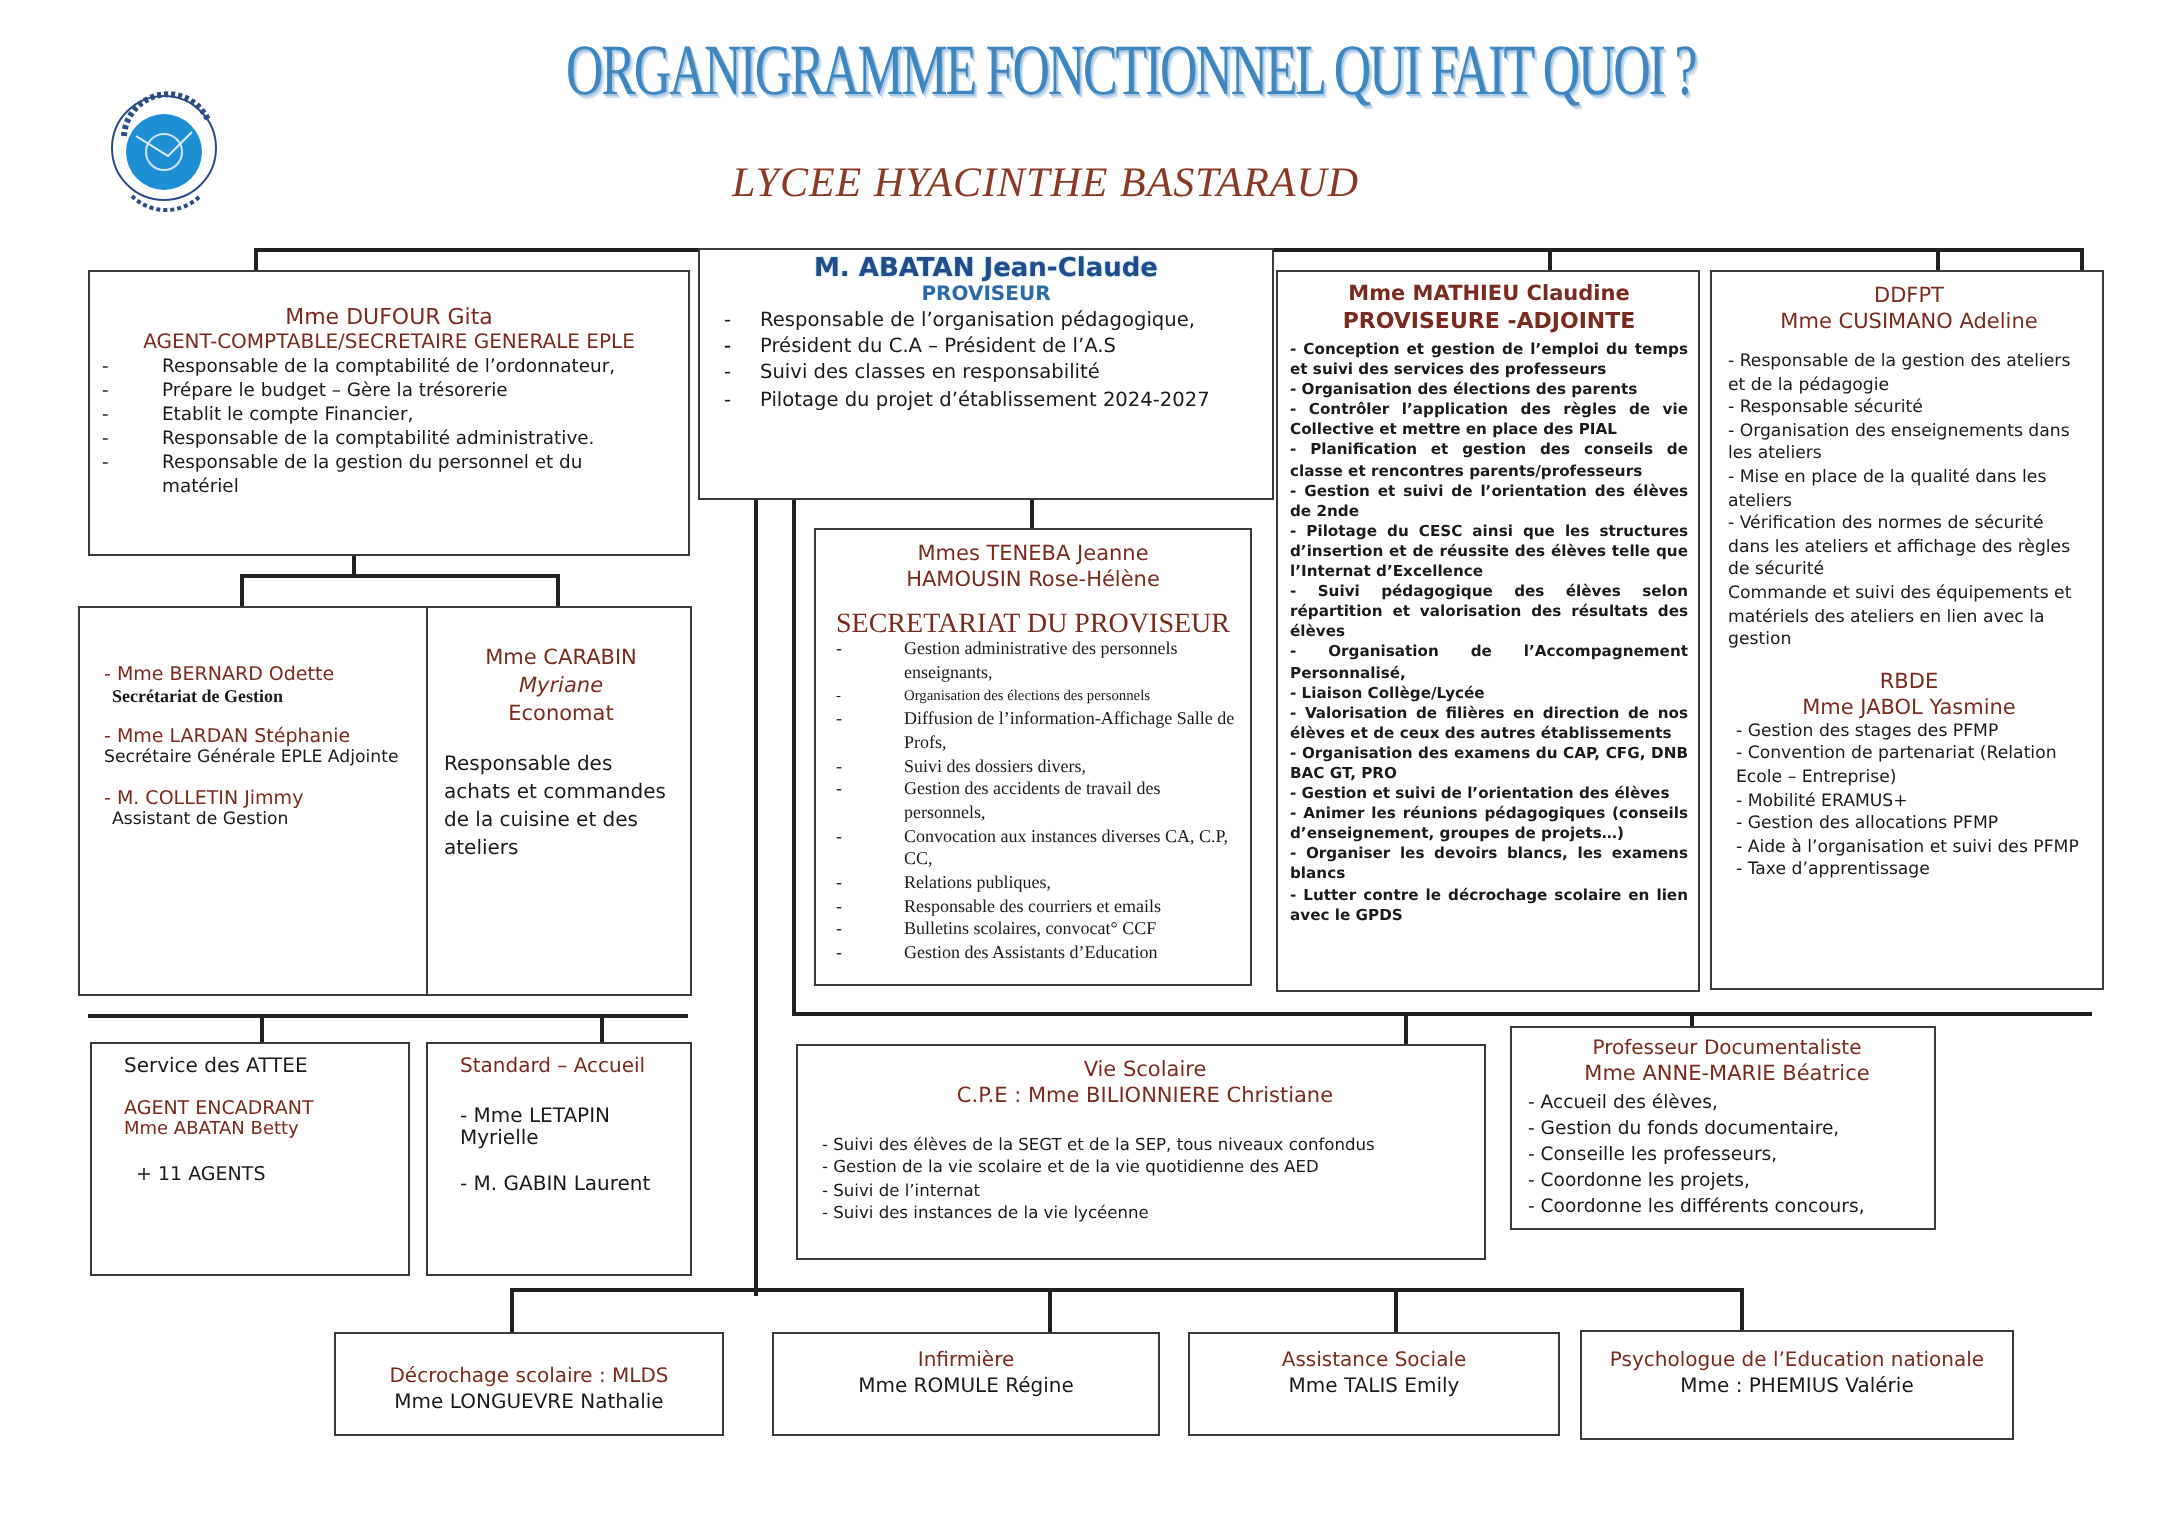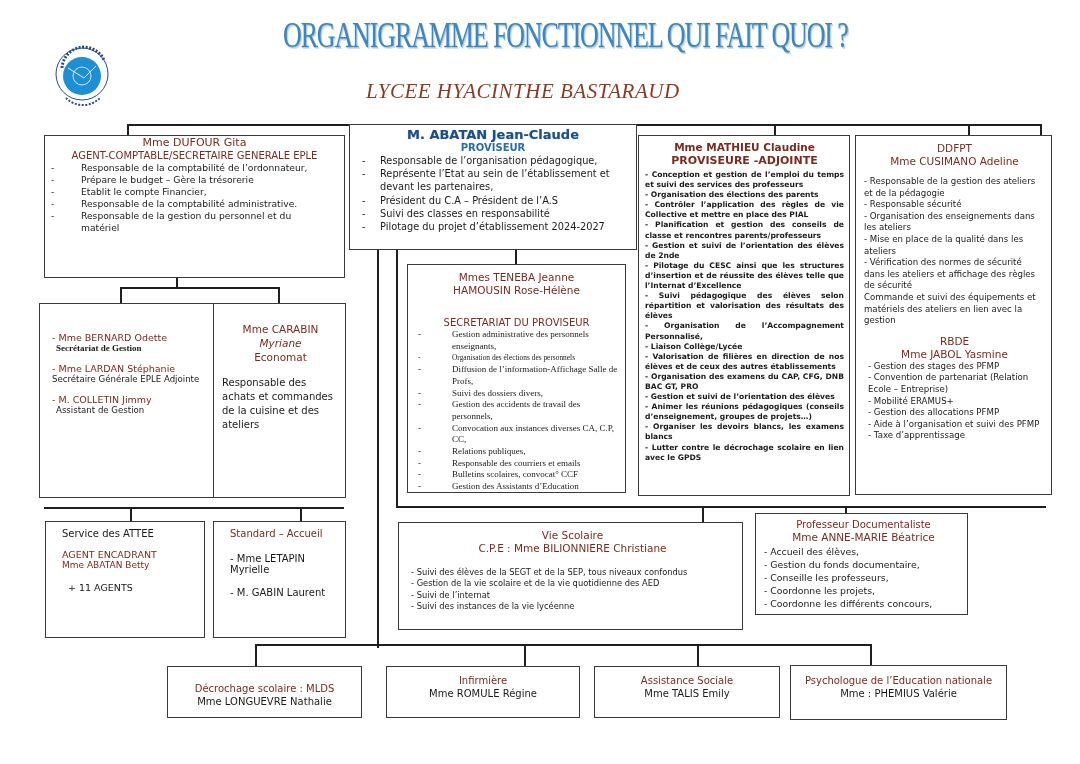--- a/index.html
+++ b/index.html
@@ -61,38 +61,38 @@
 <div class="line" style="left:702px;top:506px;width:2px;height:16px;"></div>
 <div class="line" style="left:845px;top:506px;width:2px;height:8px;"></div>
 
 <div class="line" style="left:377px;top:645px;width:2px;height:2px;"></div>
 <div class="line" style="left:255px;top:644px;width:617px;height:2px;"></div>
 <div class="line" style="left:255px;top:644px;width:2px;height:22px;"></div>
 <div class="line" style="left:524px;top:644px;width:2px;height:22px;"></div>
 <div class="line" style="left:697px;top:644px;width:2px;height:22px;"></div>
 <div class="line" style="left:870px;top:644px;width:2px;height:22px;"></div>
 
-<div class="box" style="left:44px;top:135px;width:301px;height:143px;padding:0 6px;">
+<div class="box" style="left:44px;top:135px;width:301px;height:143px;padding:16px 6px;">
   <div class="hd red" style="font-size:11px;">Mme DUFOUR Gita</div>
   <div class="hd red" style="font-size:10px;">AGENT-COMPTABLE/SECRETAIRE GENERALE EPLE</div>
   <ul class="dash md" style="margin-left:30px;margin-right:10px;">
     <li><span style="position:absolute;left:-30px;">-</span><span>Responsable de la comptabilité de l’ordonnateur,</span></li>
     <li><span style="position:absolute;left:-30px;">-</span><span>Prépare le budget – Gère la trésorerie</span></li>
     <li><span style="position:absolute;left:-30px;">-</span><span>Etablit le compte Financier,</span></li>
     <li><span style="position:absolute;left:-30px;">-</span><span>Responsable de la comptabilité administrative.</span></li>
     <li><span style="position:absolute;left:-30px;">-</span><span>Responsable de la gestion du personnel et du matériel</span></li>
   </ul>
 </div>
 
 <div class="box" style="left:349px;top:124px;width:288px;height:126px;padding:3px 8px;">
   <div class="hd blue" style="font-size:13px;font-weight:bold;color:#1f4d8a;text-shadow:0 0 1px #7fb0e0;">M. ABATAN Jean-Claude</div>
   <div class="hd blue" style="font-size:10px;font-weight:bold;">PROVISEUR</div>
   <ul class="dash lg" style="margin-left:22px;">
     <li><span style="position:absolute;left:-18px;">-</span><span>Responsable de l’organisation pédagogique,</span></li>
-    <li><span style="position:absolute;left:-18px;">-</span><span>Représente l’Etat au sein de l’établissement et devant les partenaires,</span></li>
+    <li><span style="position:absolute;left:-18px;">-</span></li>
     <li><span style="position:absolute;left:-18px;">-</span><span>Président du C.A – Président de l’A.S</span></li>
     <li><span style="position:absolute;left:-18px;">-</span><span>Suivi des classes en responsabilité</span></li>
     <li><span style="position:absolute;left:-18px;">-</span><span>Pilotage du projet d’établissement 2024-2027</span></li>
   </ul>
 </div>
 
 <div class="box" style="left:39px;top:303px;width:175px;height:195px;padding:28px 6px 0 12px;">
   <div style="margin-bottom:10px;">
     <div class="red" style="font-size:9.5px;">- Mme BERNARD Odette</div>
     <div class="serif" style="font-size:9px;font-weight:bold;padding-left:4px;">Secrétariat de Gestion</div>
@@ -123,21 +123,21 @@
 
 <div class="box" style="left:213px;top:521px;width:133px;height:117px;padding:6px 0 0 16px;">
   <div class="red" style="font-size:10px;">Standard – Accueil</div>
   <div style="font-size:10px;margin-top:14px;">- Mme LETAPIN Myrielle</div>
   <div style="font-size:10px;margin-top:12px;">- M. GABIN Laurent</div>
 </div>
 
 <div class="box" style="left:407px;top:264px;width:219px;height:229px;padding:6px 4px 0 4px;">
   <div class="hd red" style="font-size:10.5px;">Mmes TENEBA Jeanne</div>
   <div class="hd red" style="font-size:10.5px;">HAMOUSIN Rose-Hélène</div>
-  <div class="hd red" style="font-size:10px;margin-top:19px;">SECRETARIAT DU PROVISEUR</div>
+  <div class="hd red" style="font-size:14px;margin-top:9px;font-family:Liberation Serif, serif;">SECRETARIAT DU PROVISEUR</div>
   <ul class="dash serif" style="margin-left:40px;font-size:9px;line-height:11.7px;">
     <li><span style="position:absolute;left:-34px;">-</span><span>Gestion administrative des personnels enseignants,</span></li>
     <li style="font-size:7.4px;"><span style="position:absolute;left:-34px;">-</span><span>Organisation des élections des personnels</span></li>
     <li><span style="position:absolute;left:-34px;">-</span><span>Diffusion de l’information-Affichage Salle de Profs,</span></li>
     <li><span style="position:absolute;left:-34px;">-</span><span>Suivi des dossiers divers,</span></li>
     <li><span style="position:absolute;left:-34px;">-</span><span>Gestion des accidents de travail des personnels,</span></li>
     <li><span style="position:absolute;left:-34px;">-</span><span>Convocation aux instances diverses CA, C.P, CC,</span></li>
     <li><span style="position:absolute;left:-34px;">-</span><span>Relations publiques,</span></li>
     <li><span style="position:absolute;left:-34px;">-</span><span>Responsable des courriers et emails</span></li>
     <li><span style="position:absolute;left:-34px;">-</span><span>Bulletins scolaires, convocat° CCF</span></li>

